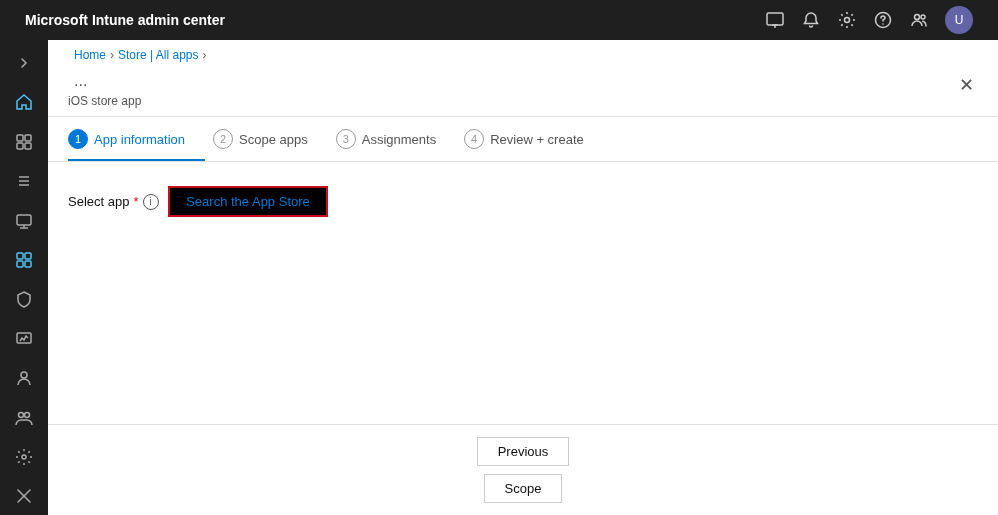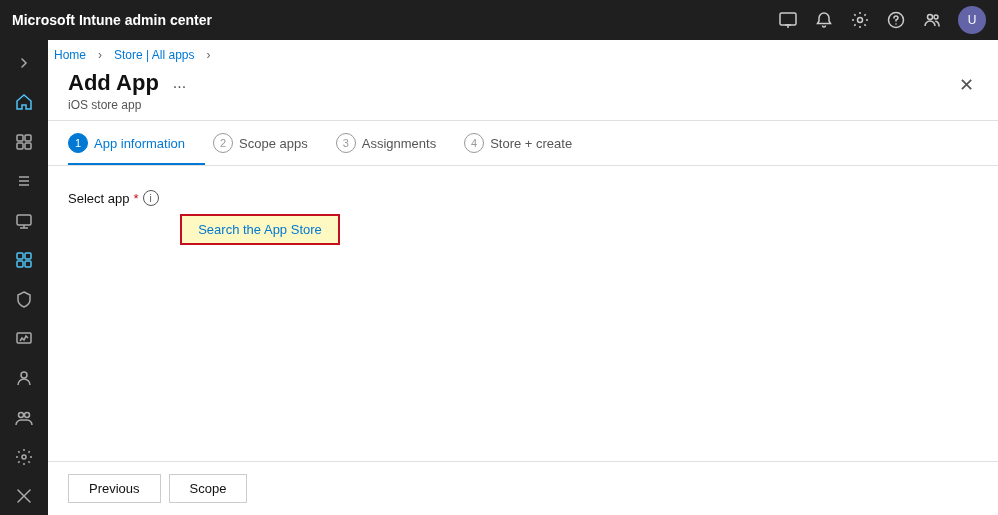--- a/index.html
+++ b/index.html
@@ -4,21 +4,21 @@
   <style>
     * { margin: 0; padding: 0; box-sizing: border-box; }
     body { font-family: 'Segoe UI', sans-serif; font-size: 13px; background: #f3f2f1; width: 998px; height: 515px; overflow: hidden; }
 
     
     .topbar {
       background: #1f1f1f;
       height: 40px;
       display: flex;
       align-items: center;
-      padding: 0 12px;
+      padding: 0 25px;
       color: white;
     }
     .topbar-title {
       font-size: 14px;
       font-weight: 600;
       color: white;
       flex: 1;
     }
     .topbar-icons {
       display: flex;
@@ -75,24 +75,24 @@
     .main {
       flex: 1;
       background: white;
       display: flex;
       flex-direction: column;
       overflow: hidden;
     }
 
     
     .breadcrumb {
-      padding: 8px 20px 4px 6px;
+      padding: 8px 20px 4px 26px;
       font-size: 12px;
       color: #0078d4;
-      display: flex; align-items: center; gap: 12px;
+      display: flex; align-items: center; gap: 4px;
     }
     .breadcrumb-sep { color: #666; }
     .breadcrumb a { color: #0078d4; text-decoration: none; }
 
     
     .page-header {
       padding: 4px 20px 8px 20px;
       display: flex;
       align-items: flex-start;
       justify-content: space-between;
@@ -163,22 +163,21 @@
     }
 
     
     .form-area {
       flex: 1;
       padding: 24px 20px;
       overflow-y: auto;
     }
     .form-row {
       display: flex;
-      align-items: flex-start;
-      gap: 12px;
+      align-items: center;
       margin-bottom: 16px;
     }
     .form-label {
       font-size: 13px;
       color: #111;
       min-width: 100px;
       display: flex;
       align-items: center;
       gap: 4px;
     }
@@ -189,37 +188,37 @@
       border: 1.5px solid #555;
       display: flex; align-items: center; justify-content: center;
       font-size: 10px;
       color: #555;
       cursor: pointer;
     }
 
     
     .search-store-btn {
       border: 2px solid #c50f1f;
-      background: #fef9c3;
+      background: #000000;
       color: #0078d4;
       padding: 6px 16px;
       font-size: 13px;
       cursor: pointer;
       min-width: 160px;
-      margin-top: 24px;
     }
 
     
     .footer {
       padding: 12px 20px;
       border-top: 1px solid #e0e0e0;
       display: flex;
       align-items: center;
       gap: 8px;
       background: white;
+      flex-direction: column;
     }
     .footer-btn {
       padding: 6px 20px;
       font-size: 13px;
       cursor: pointer;
       border: 1px solid #ccc;
       background: white;
       color: #111;
     }
     .footer-btn:disabled { color: #aaa; cursor: default; }
@@ -354,21 +353,20 @@
     <div class="breadcrumb">
       <a href="#">Home</a>
       <span class="breadcrumb-sep">›</span>
       <a href="#">Store | All apps</a>
       <span class="breadcrumb-sep">›</span>
     </div>
 
     <div class="page-header">
       <div class="page-title-area">
         <div class="page-title">
-          <span>Add App</span>
           <button class="more-btn">...</button>
         </div>
         <div class="page-subtitle">iOS store app</div>
       </div>
       <button class="close-btn">✕</button>
     </div>
 
     <div class="divider"></div>
 
     <div class="wizard-tabs">
@@ -387,21 +385,21 @@
       <div class="wizard-tab">
         <div class="step-circle">
           <span>3</span>
         </div>
         <span>Assignments</span>
       </div>
       <div class="wizard-tab">
         <div class="step-circle">
           <span>4</span>
         </div>
-        <span>Store + create</span>
+        <span>Review + create</span>
       </div>
     </div>
 
     <div class="form-area">
       <div class="form-row">
         <div class="form-label">
           <span>Select app</span>
           <span class="required-star">*</span>
           <div class="info-icon">i</div>
         </div>

